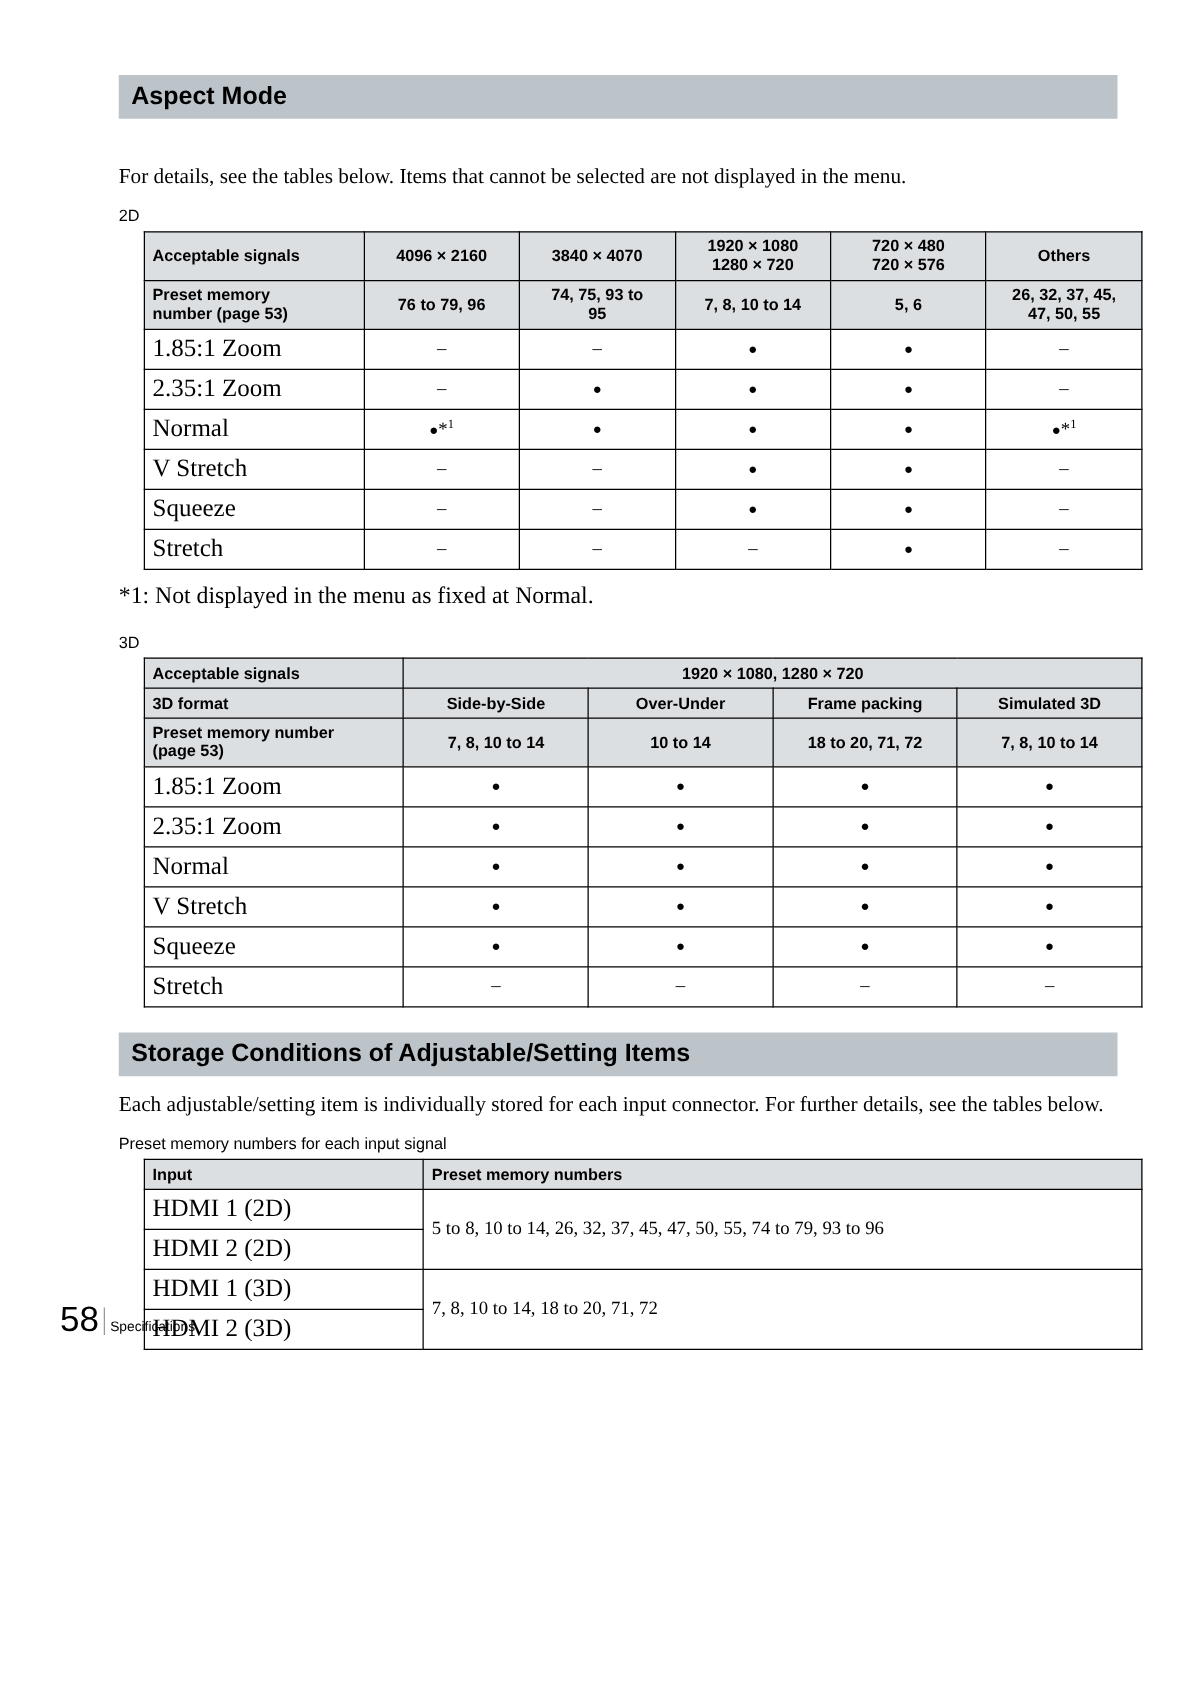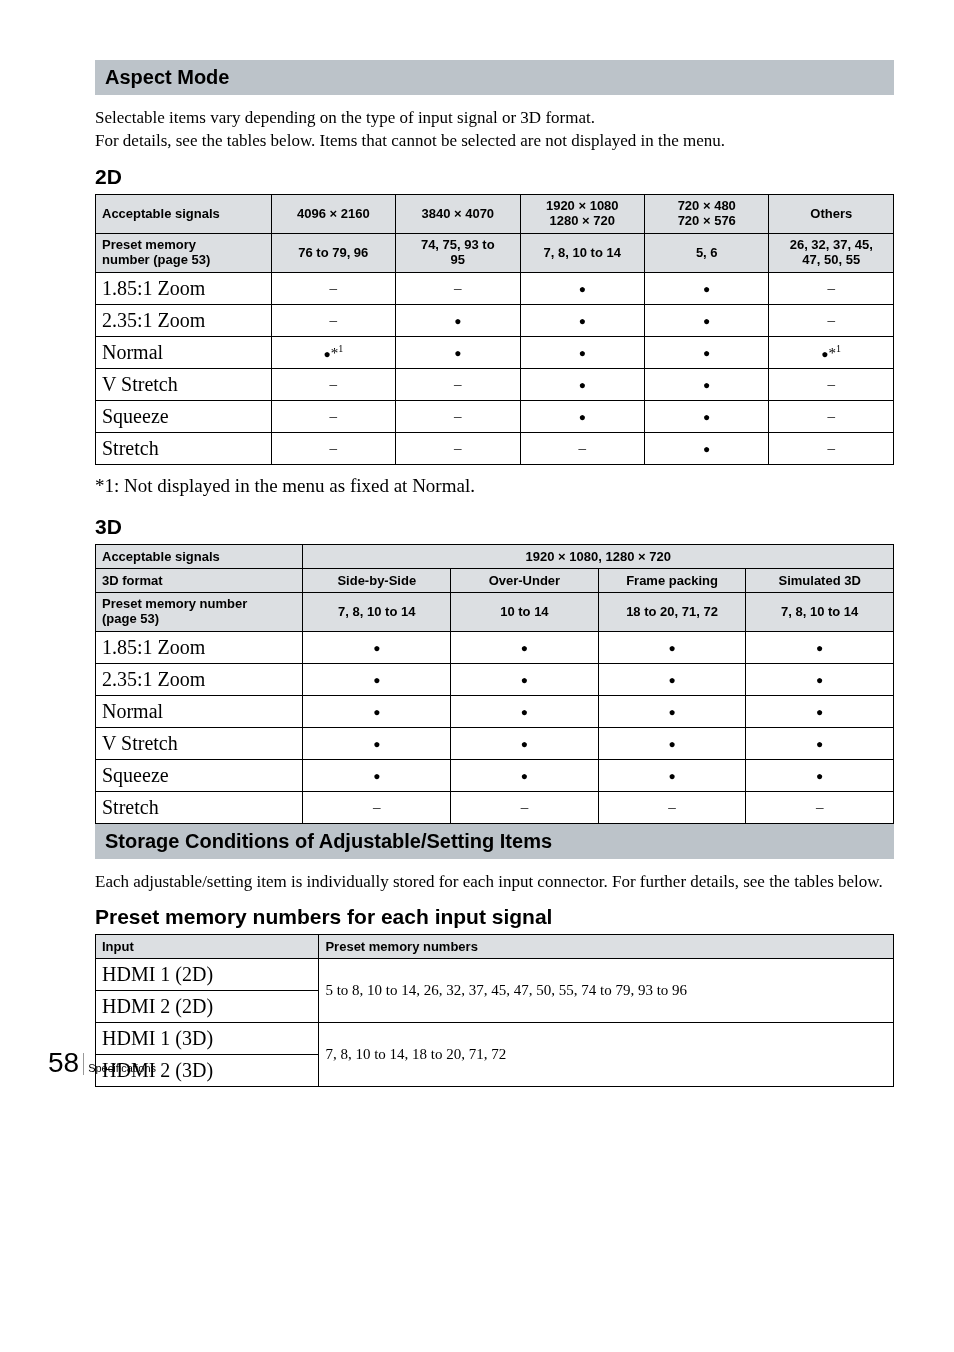--- a/index.html
+++ b/index.html
@@ -21,28 +21,29 @@
       font-size: 20px;
       color: #000;
     }
     .intro {
       font-family: "Times New Roman", Times, serif;
       font-size: 17px;
       line-height: 1.35;
       margin-bottom: 12px;
     }
     .subhead {
-      font-weight: bold;
-      font-size: 21px;
+      font-weight: normal;
+      font-size: 13px;
       margin: 10px 0 5px 0;
     }
     table {
       border-collapse: collapse;
       width: 100%;
       table-layout: fixed;
+      margin-left: 20px;
     }
     th, td {
       border: 1px solid #000;
       padding: 4px 6px;
       vertical-align: middle;
       font-size: 13px;
     }
     th {
       background: #dcdfe2;
       text-align: left;
@@ -59,21 +60,21 @@
       font-family: "Times New Roman", Times, serif;
       font-size: 15px;
     }
     .sup { font-size: 10px; vertical-align: super; }
     .dot-mark { font-size: 12px; }
     .note {
       font-family: "Times New Roman", Times, serif;
       font-size: 19px;
       margin: 10px 0 18px 0;
     }
-    .section-bar-2 { }
+    .section-bar-2 { margin-top: 20px; }
     .page-footer {
       position: absolute;
       left: 48px;
       bottom: 28px;
       display: flex;
       align-items: baseline;
       gap: 2px;
     }
     .page-num {
       font-family: Arial, Helvetica, sans-serif;
@@ -105,21 +106,21 @@
     .two-line { line-height: 1.15; }
   </style>
 </head>
 <body>
 
 <div class="section-bar">
   <span class="section-bar-title">Aspect Mode</span>
 </div>
 
 <p class="intro">
-  <span>Selectable items vary depending on the type of input signal or 3D format.</span><br>
+  <br>
   <span>For details, see the tables below. Items that cannot be selected are not displayed in the menu.</span>
 </p>
 
 <div class="subhead">2D</div>
 
 <table class="t2d">
   <colgroup>
       <col class="c1">
       <col class="cc">
       <col class="cc">

